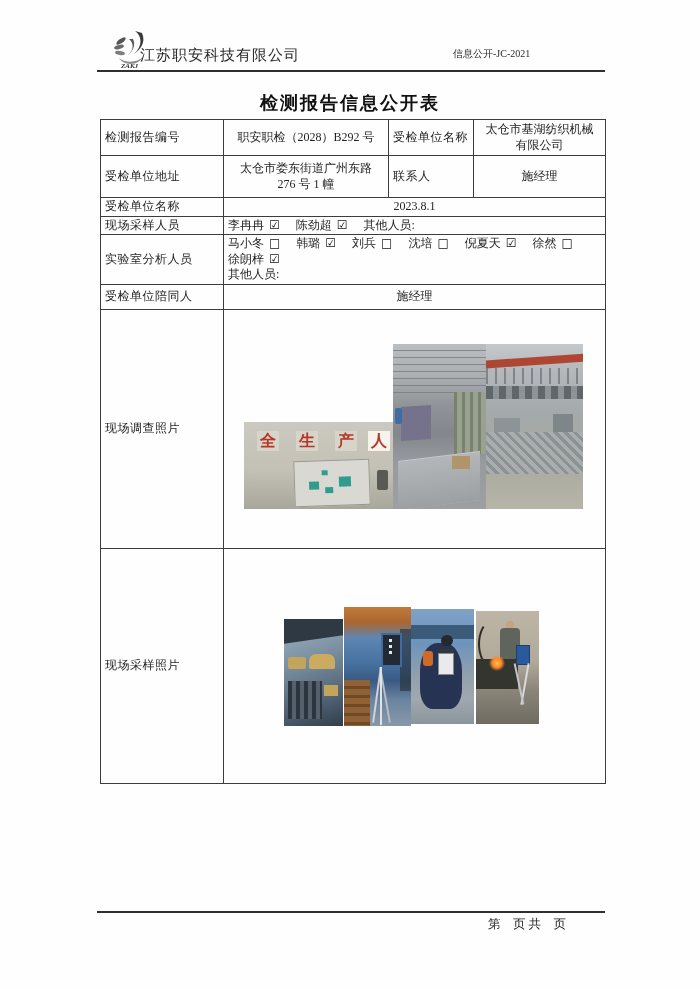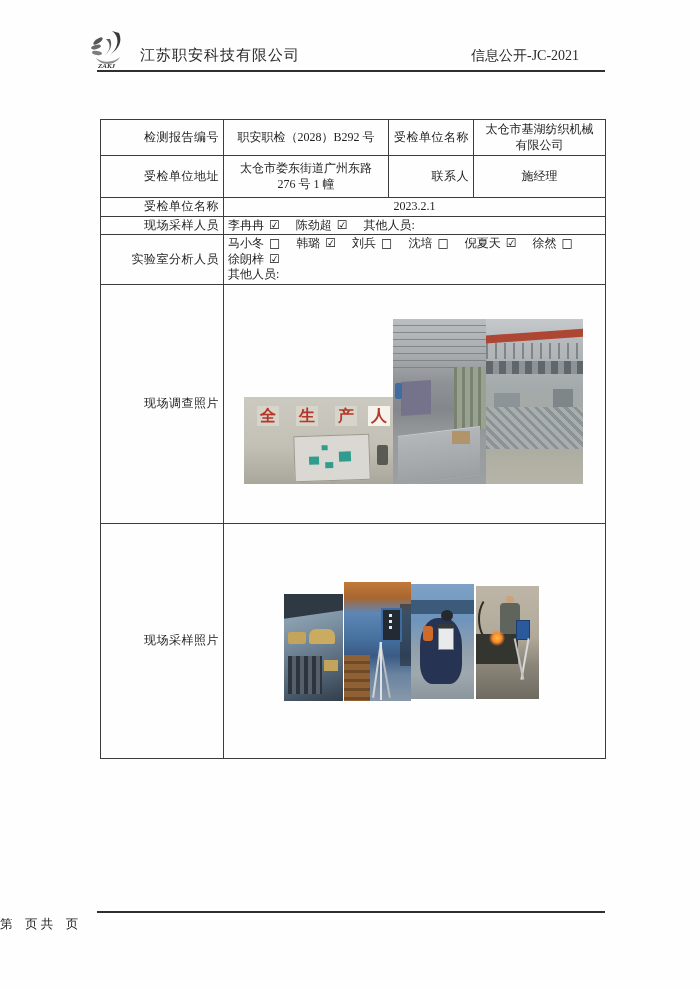--- a/index.html
+++ b/index.html
@@ -1,33 +1,33 @@
 <!DOCTYPE html>
 <html><head>
 <meta charset="utf-8">
 <style>
   html,body{margin:0;padding:0;background:#ffffff;}
   .page{position:relative;width:700px;height:989px;background:#fefefe;overflow:hidden;
         font-family:"Liberation Serif","DejaVu Serif",serif;color:#1f1f1f;}
 
   
-  .logo{position:absolute;left:90px;top:29px;width:38px;height:42px;}
+  .logo{position:absolute;left:113px;top:29px;width:38px;height:42px;}
   .company{position:absolute;left:140px;top:46px;font-size:15px;letter-spacing:1px;color:#2a2a2a;}
-  .doc-code{position:absolute;left:471px;top:47px;width:134px;font-size:14px;color:#2a2a2a;}
+  .doc-code{position:absolute;left:453px;top:47px;width:134px;font-size:10px;color:#2a2a2a;}
   .hdr-line{position:absolute;left:97px;top:70px;width:508px;height:2px;background:#2f2f2f;}
 
   .title{position:absolute;left:0;top:91px;width:700px;text-align:center;
          font-size:18px;font-weight:bold;letter-spacing:2px;color:#111;}
 
   
   table.form{position:absolute;left:100px;top:119px;width:505px;border-collapse:collapse;
              table-layout:fixed;}
   table.form td{border:1px solid #3c3c3c;font-size:12px;line-height:1.3;padding:1px 4px;
                 vertical-align:middle;overflow:hidden;}
-  td.lbl{text-align:right;letter-spacing:0.5px;}
+  td.lbl{text-align:left;letter-spacing:0.5px;}
   td.ctr{text-align:center;}
   td.lft{text-align:left;padding-left:8px;}
   td.photos{position:relative;padding:0;}
   .member{margin-right:13px;white-space:nowrap;}
   .box{font-family:"DejaVu Sans","Liberation Sans",sans-serif;font-size:12px;margin-left:5px;color:#111;}
   .plabel{letter-spacing:2px;margin-left:44px;}
 
   
   .ph{position:absolute;overflow:hidden;}
   .ph *{position:absolute;}
@@ -116,21 +116,21 @@
   .mp4 .bench{left:0;top:48px;width:42px;height:30px;background:#35352f;}
   .mp4 .sparks{left:13px;top:44px;width:16px;height:16px;
        background:radial-gradient(circle,#ffc04a 0%,#ff8828 40%,rgba(255,136,40,0) 72%);}
   .mp4 .sampler{right:9px;top:34px;width:12px;height:18px;background:#2a5a9c;border:1px solid #1c3e6e;}
   .mp4 .leg1{right:13px;top:52px;width:2px;height:42px;background:#d8dadc;transform:rotate(10deg);}
   .mp4 .leg2{right:19px;top:52px;width:2px;height:42px;background:#c2c4c6;transform:rotate(-12deg);}
 
   
   .note{position:absolute;left:100px;top:833px;font-size:12.5px;color:#1d1d1d;}
   .ftr-line{position:absolute;left:97px;top:911px;width:508px;height:1.5px;background:#2f2f2f;}
-  .footer{position:absolute;left:0;top:916px;width:566px;text-align:left;font-size:12.5px;color:#1d1d1d;}
+  .footer{position:absolute;left:0;top:916px;width:566px;text-align:right;font-size:12.5px;color:#1d1d1d;}
 </style>
 </head>
 <body>
 
 <div class="page">
 
   <div class="logo">
     <svg width="38" height="42" viewBox="0 0 38 42">
       <ellipse cx="8" cy="12" rx="5.5" ry="2.2" fill="#555" transform="rotate(-35 8 12)"></ellipse>
       <ellipse cx="6" cy="18" rx="5" ry="2" fill="#6a6a6a" transform="rotate(-15 6 18)"></ellipse>
@@ -138,20 +138,21 @@
       <path d="M22 2 C29 7 30 17 21 25 C28 20 33 13 29 4 Z" fill="#3a3a3a"></path>
       <path d="M16 10 C21 14 21 21 15 26 C20 22 23 16 20 10 Z" fill="#5a5a5a"></path>
       <path d="M6 29 C12 34 24 34 30 28 C26 36 12 38 6 29 Z" fill="#8d8d8d"></path>
       <text x="8" y="39" font-size="7" font-style="italic" font-weight="bold" fill="#333">ZAKJ</text>
     </svg>
   </div>
   <div class="company">江苏职安科技有限公司</div>
   <div class="doc-code">信息公开-JC-2021</div>
   <div class="hdr-line"></div>
 
+  <div class="title">检测报告信息公开表</div>
 
   <table class="form">
     <colgroup>
       <col style="width:123px">
         <col style="width:165px">
         <col style="width:85px">
         <col style="width:132px">
     </colgroup>
 
     <tbody>
@@ -171,21 +172,21 @@
         <div>太仓市娄东街道广州东路</div>
         <div>276 号 1 幢</div>
       </td>
       <td class="lbl">联系人</td>
       <td class="ctr">施经理</td>
     </tr>
 
 
     <tr style="height:18px">
       <td class="lbl">受检单位名称</td>
-      <td class="ctr" colspan="3">2023.2.1</td>
+      <td class="ctr" colspan="3">2023.8.1</td>
     </tr>
 
     <tr style="height:18px">
       <td class="lbl">现场采样人员</td>
       <td class="lft" colspan="3">
         <span class="member"><span>李冉冉</span><span class="box">☑</span></span>
         <span class="member"><span>陈劲超</span><span class="box">☑</span></span>
         <span>其他人员:</span>
       </td>
     </tr>
@@ -201,20 +202,24 @@
           <span class="member"><span>刘兵</span><span class="box">□</span></span>
           <span class="member"><span>沈培</span><span class="box">□</span></span>
           <span class="member"><span>倪夏天</span><span class="box">☑</span></span>
           <span class="member"><span>徐然</span><span class="box">□</span></span>
           <span class="member"><span>徐朗梓</span><span class="box">☑</span></span>
         </div>
         <div>其他人员:</div>
       </td>
     </tr>
 
+    <tr style="height:25px">
+      <td class="lbl">受检单位陪同人</td>
+      <td class="ctr" colspan="3">施经理</td>
+    </tr>
 
     <tr style="height:239px">
       <td class="lbl plabel">现场调查照片</td>
       <td class="photos" colspan="3">
         <div class="ph sp1">
           <span class="char c1">全</span>
           <span class="char c2">生</span>
           <span class="char c3">产</span>
           <span class="char c4">人</span>
           <div class="board">

